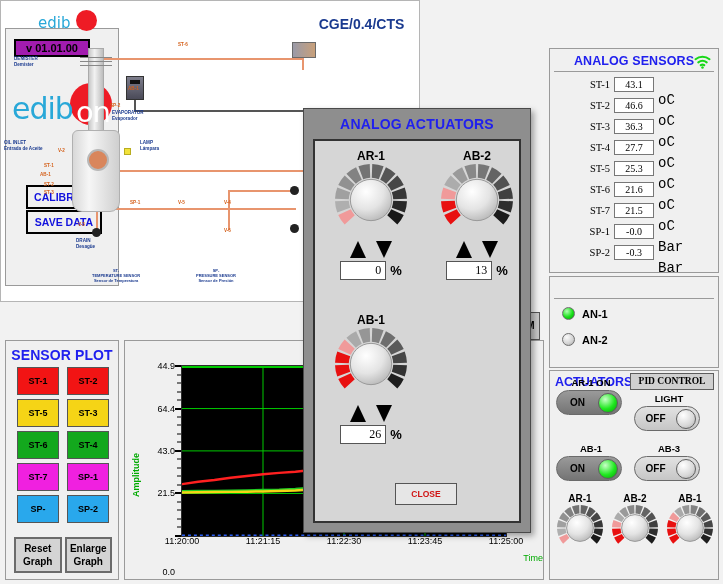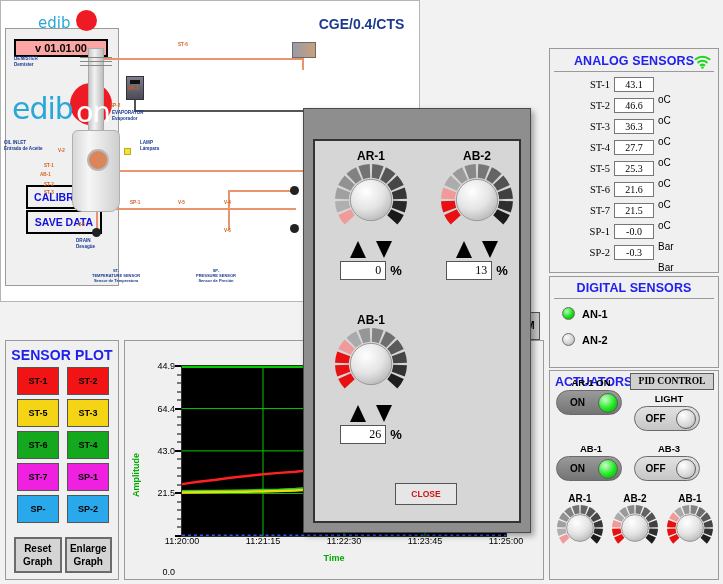--- a/index.html
+++ b/index.html
@@ -17,22 +17,22 @@
   .panel-title {
     color:#2020ee; font-weight:bold; text-align:center;
     font-size:13px; letter-spacing:0.1px;
   }
 
   
   #left-col { left:5px; top:28px; width:114px; height:258px;
      background:#f0f0f0; border:1px solid #9a9a9a; }
   #version-badge {
     position:absolute; left:8px; top:10px;
-    border:2px solid #000; background:#fca5a5;
-    font-size:11px; font-weight:bold; padding:1px 19px; color:#000;
+    border:2px solid #000; background:#a21caf;
+    font-size:11px; font-weight:bold; padding:1px 10px; color:#000;
     font-family:"Liberation Sans", sans-serif;
   }
   #edibon-logo { position:absolute; left:4px; top:48px; width:106px; height:62px; }
   .logo-text { position:absolute; left:2px; top:14px; font-size:30px;
     color:#29a8d8; font-family:"DejaVu Sans", sans-serif; letter-spacing:-1px; }
   .logo-dot { position:absolute; right:4px; top:6px; width:42px; height:42px;
     border-radius:50%; background:#ee1b25; }
   .logo-on { position:absolute; right:6px; top:18px; font-size:29px; color:#fff;
     font-family:"DejaVu Sans", sans-serif; letter-spacing:-1px; z-index:3; }
   .lbtn {
@@ -99,40 +99,40 @@
   #plot svg { display:block; width:100%; height:100%; }
   .ytick { position:absolute; right:100%; margin-right:7px; font-size:9px;
      color:#000; transform:translateY(-50%); white-space:nowrap; }
   .ytickmark { position:absolute; right:100%; margin-right:1px; width:6px;
      height:2px; background:#000; transform:translateY(-50%); }
   .ytickmark.minor { width:4px; height:1px; }
   .xtick { position:absolute; top:100%; font-size:9px;
      color:#000; transform:translateX(-50%); white-space:nowrap; }
   #ylabel { position:absolute; left:6px; top:112px; font-size:9px; color:#0a0;
      font-weight:bold; writing-mode:vertical-rl; transform:rotate(180deg); }
-  #xlabel { position:absolute; left:0; right:0; top:212px; text-align:center;
-     font-size:9px; color:#0a0; font-weight:bold; }
+  #xlabel { position:absolute; left:0; right:0; top:212px; text-align:right;
+     font-size:9px; color:#0a0; font-weight:normal; }
   #chart-legend { position:absolute; left:388px; top:26px; width:30px;
      font-size:7.5px; font-weight:bold; line-height:1.2; }
 
   
   #analog-panel { left:549px; top:48px; width:170px; height:225px;
      background:#f0f0f0; border:1px solid #9a9a9a; }
   #analog-panel .panel-title { margin-top:5px; font-size:12.5px; }
   #wifi-icon { position:absolute; right:7px; top:6px; width:17px; height:14px; }
   .hr { position:absolute; left:4px; right:4px; height:1px; background:#9a9a9a; }
   .sensor-row { position:absolute; left:0; right:0; height:19px;
      display:flex; align-items:center; justify-content:center; gap:4px; }
   .sensor-name { width:26px; text-align:right; font-size:10.5px; color:#000;
      font-family:"Liberation Serif", serif; }
   .sensor-val { width:40px; height:15px; border:1px solid #777; background:#fff;
      font-size:10px; text-align:center; line-height:13px;
      font-family:"Liberation Serif", serif; }
-  .sensor-unit { width:26px; font-size:10px; color:#000;
-     font-family:Liberation Sans, sans-serif;margin-top:30px; }
+  .sensor-unit { width:26px; font-size:14px; color:#000;
+     font-family:Liberation Mono, monospace;margin-top:30px; }
 
   #digital-panel { left:549px; top:276px; width:170px; height:92px;
      background:#f0f0f0; border:1px solid #9a9a9a; }
   #digital-panel .panel-title { margin-top:4px; font-size:12.5px; }
   .led-row { position:absolute; left:12px; display:flex; align-items:center; gap:7px; }
   .led { width:13px; height:13px; border-radius:50%; border:1px solid #6e6e6e; }
   .led.on  { background:radial-gradient(circle at 35% 30%,#b4ffb4,#19e019 55%,#0a9a0a); }
   .led.off { background:radial-gradient(circle at 35% 30%,#fafafa,#d2d2d2 60%,#9c9c9c); }
   .led-lab { font-size:11px; font-weight:bold; color:#000; }
 
@@ -407,21 +407,20 @@
         </div>
         <div class="sensor-row" style="top: 194px;">
           <div class="sensor-name">SP-2</div>
           <div class="sensor-val">-0.3</div>
           <div class="sensor-unit">Bar</div>
         </div>
       </div>
   </div>
 
   <div id="digital-panel" class="panel">
-    <div class="panel-title">DIGITAL SENSORS</div>
     <div class="hr" style="top:21px;"></div>
     <div id="digital-rows">
         <div class="led-row" style="top: 30px;">
           <div class="led on"></div>
           <div class="led-lab">AN-1</div>
         </div>
         <div class="led-row" style="top: 56px;">
           <div class="led off"></div>
           <div class="led-lab">AN-2</div>
         </div>
@@ -542,20 +541,21 @@
               <circle cx="24" cy="24" r="13.392" fill="url(#kg48-26)" stroke="#9a9a9a"></circle>
             </svg>
           </div>
         </div>
       </div>
   </div>
 
   <div id="m-tab">M</div>
 
   <div id="dialog">
+    <div id="dialog-title">ANALOG ACTUATORS</div>
     <div id="dialog-body">
       <div id="dlg-controls">
           <div class="knob-unit" style="left: 6px; top: 8px; width: 100px;">
             <div class="knob-lab">AR-1</div>
             <div class="knob" style="width: 74px;">
               <svg width="74" height="74" viewBox="0 0 74 74">
                 <defs>
                   <radialGradient id="kg74-0" cx="38%" cy="30%" r="78%">
                     <stop offset="0%" stop-color="#ffffff"></stop>
                     <stop offset="55%" stop-color="#e4e4e4"></stop>

